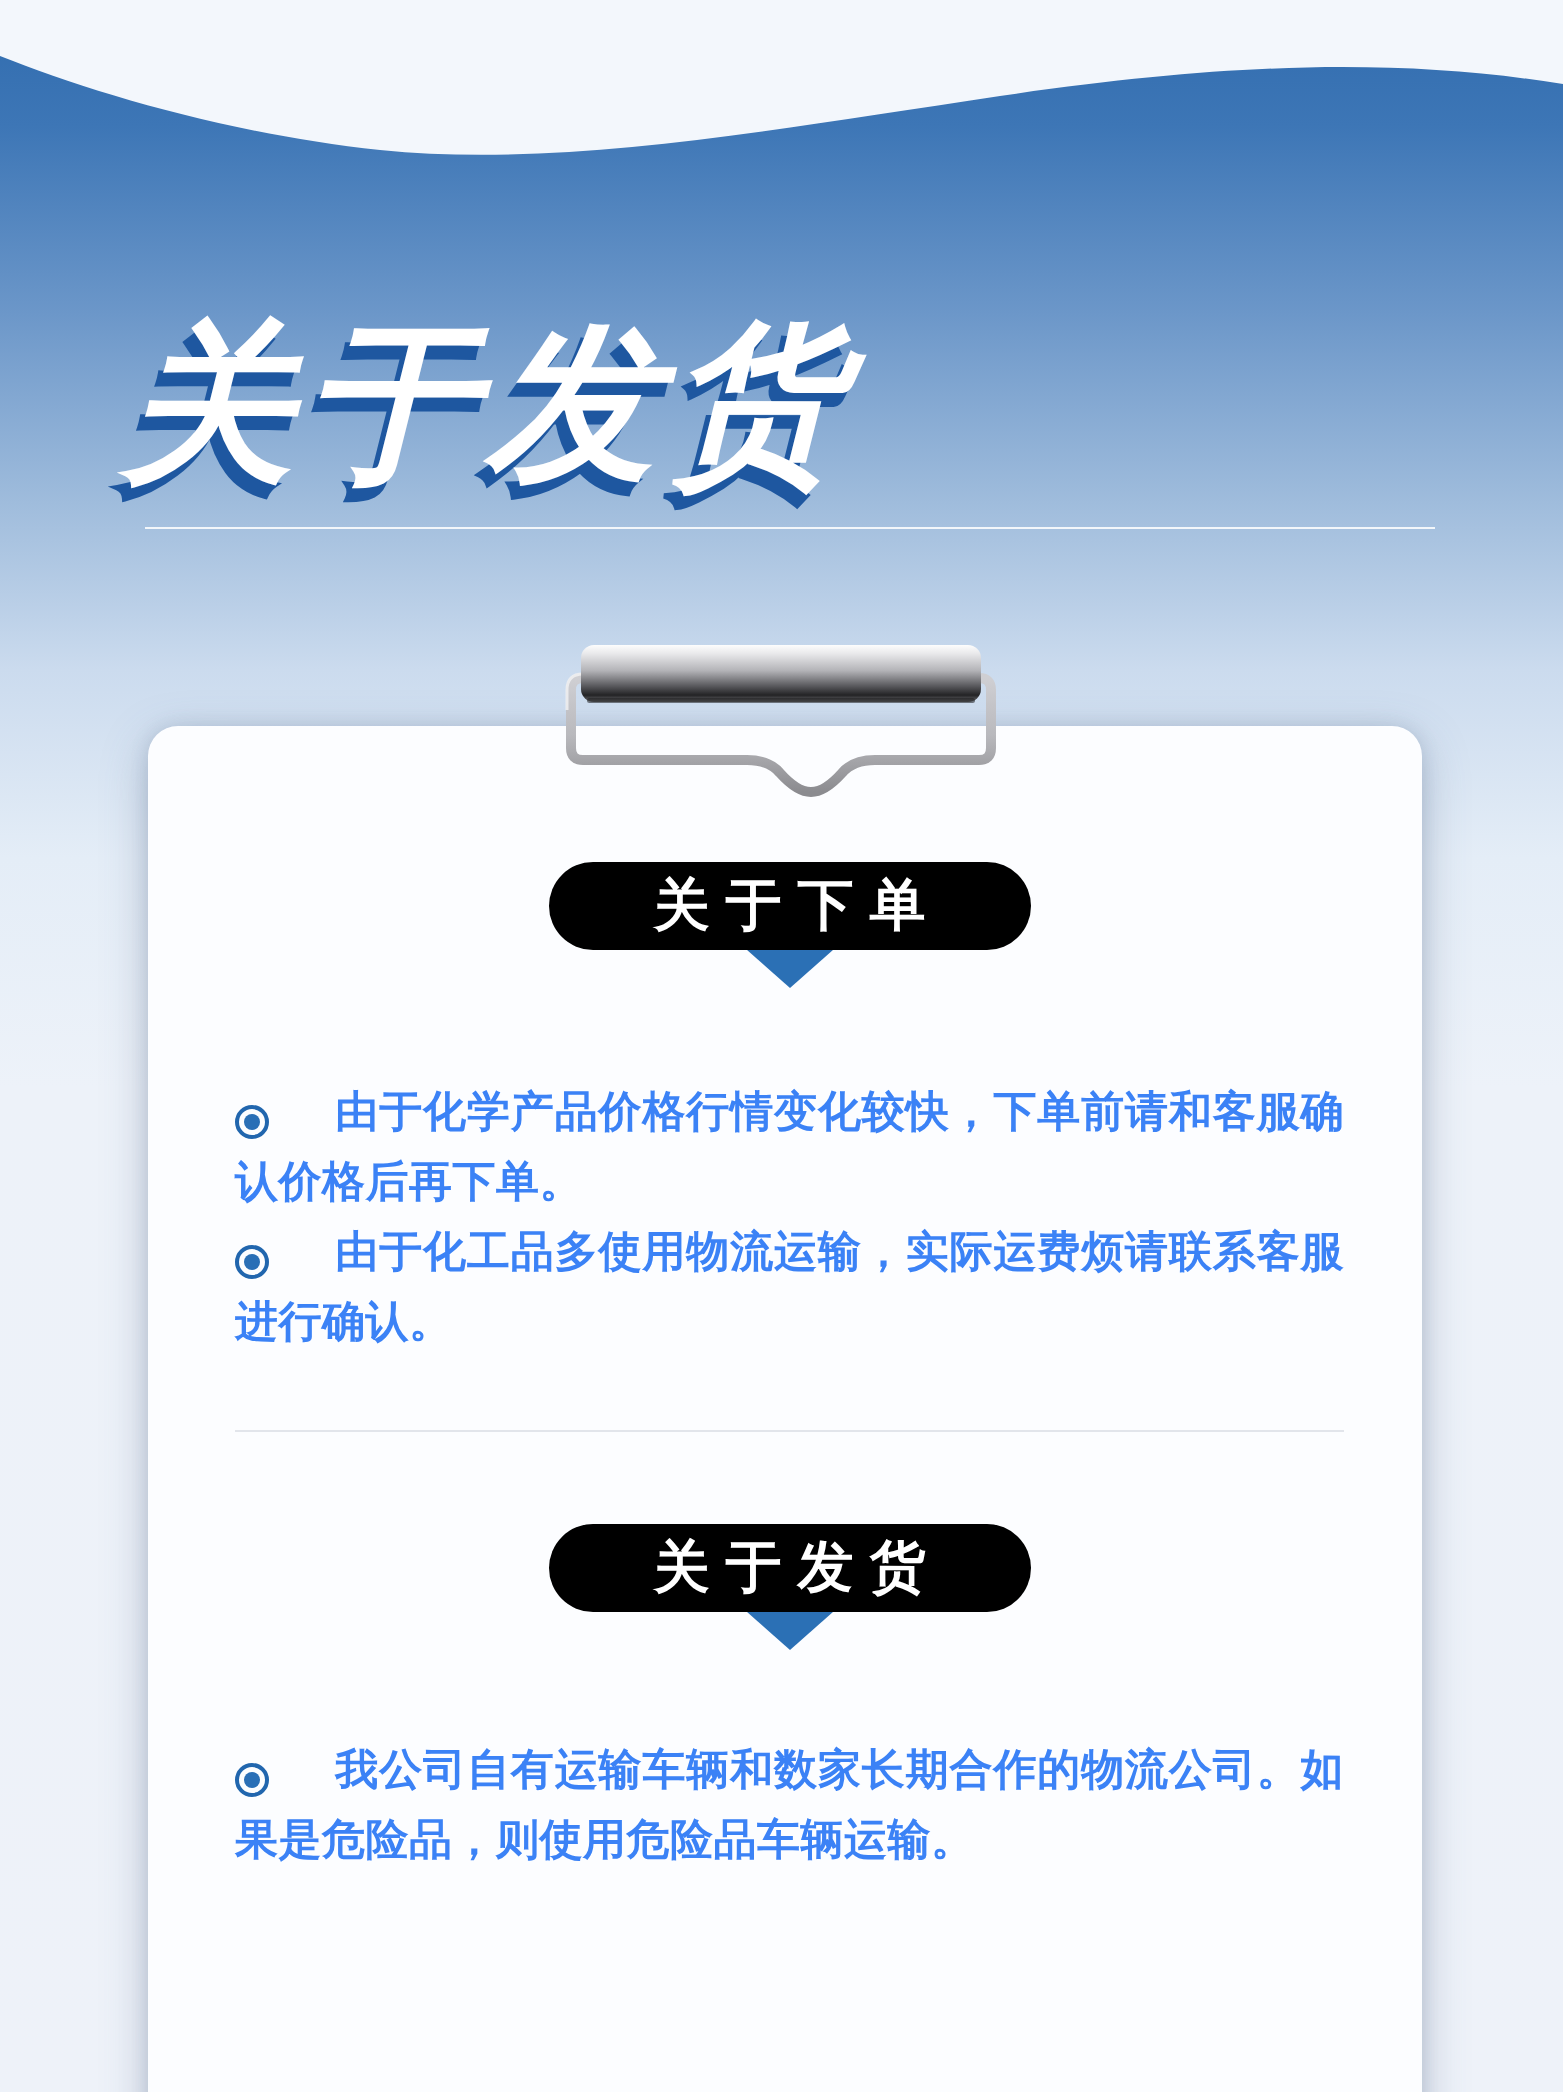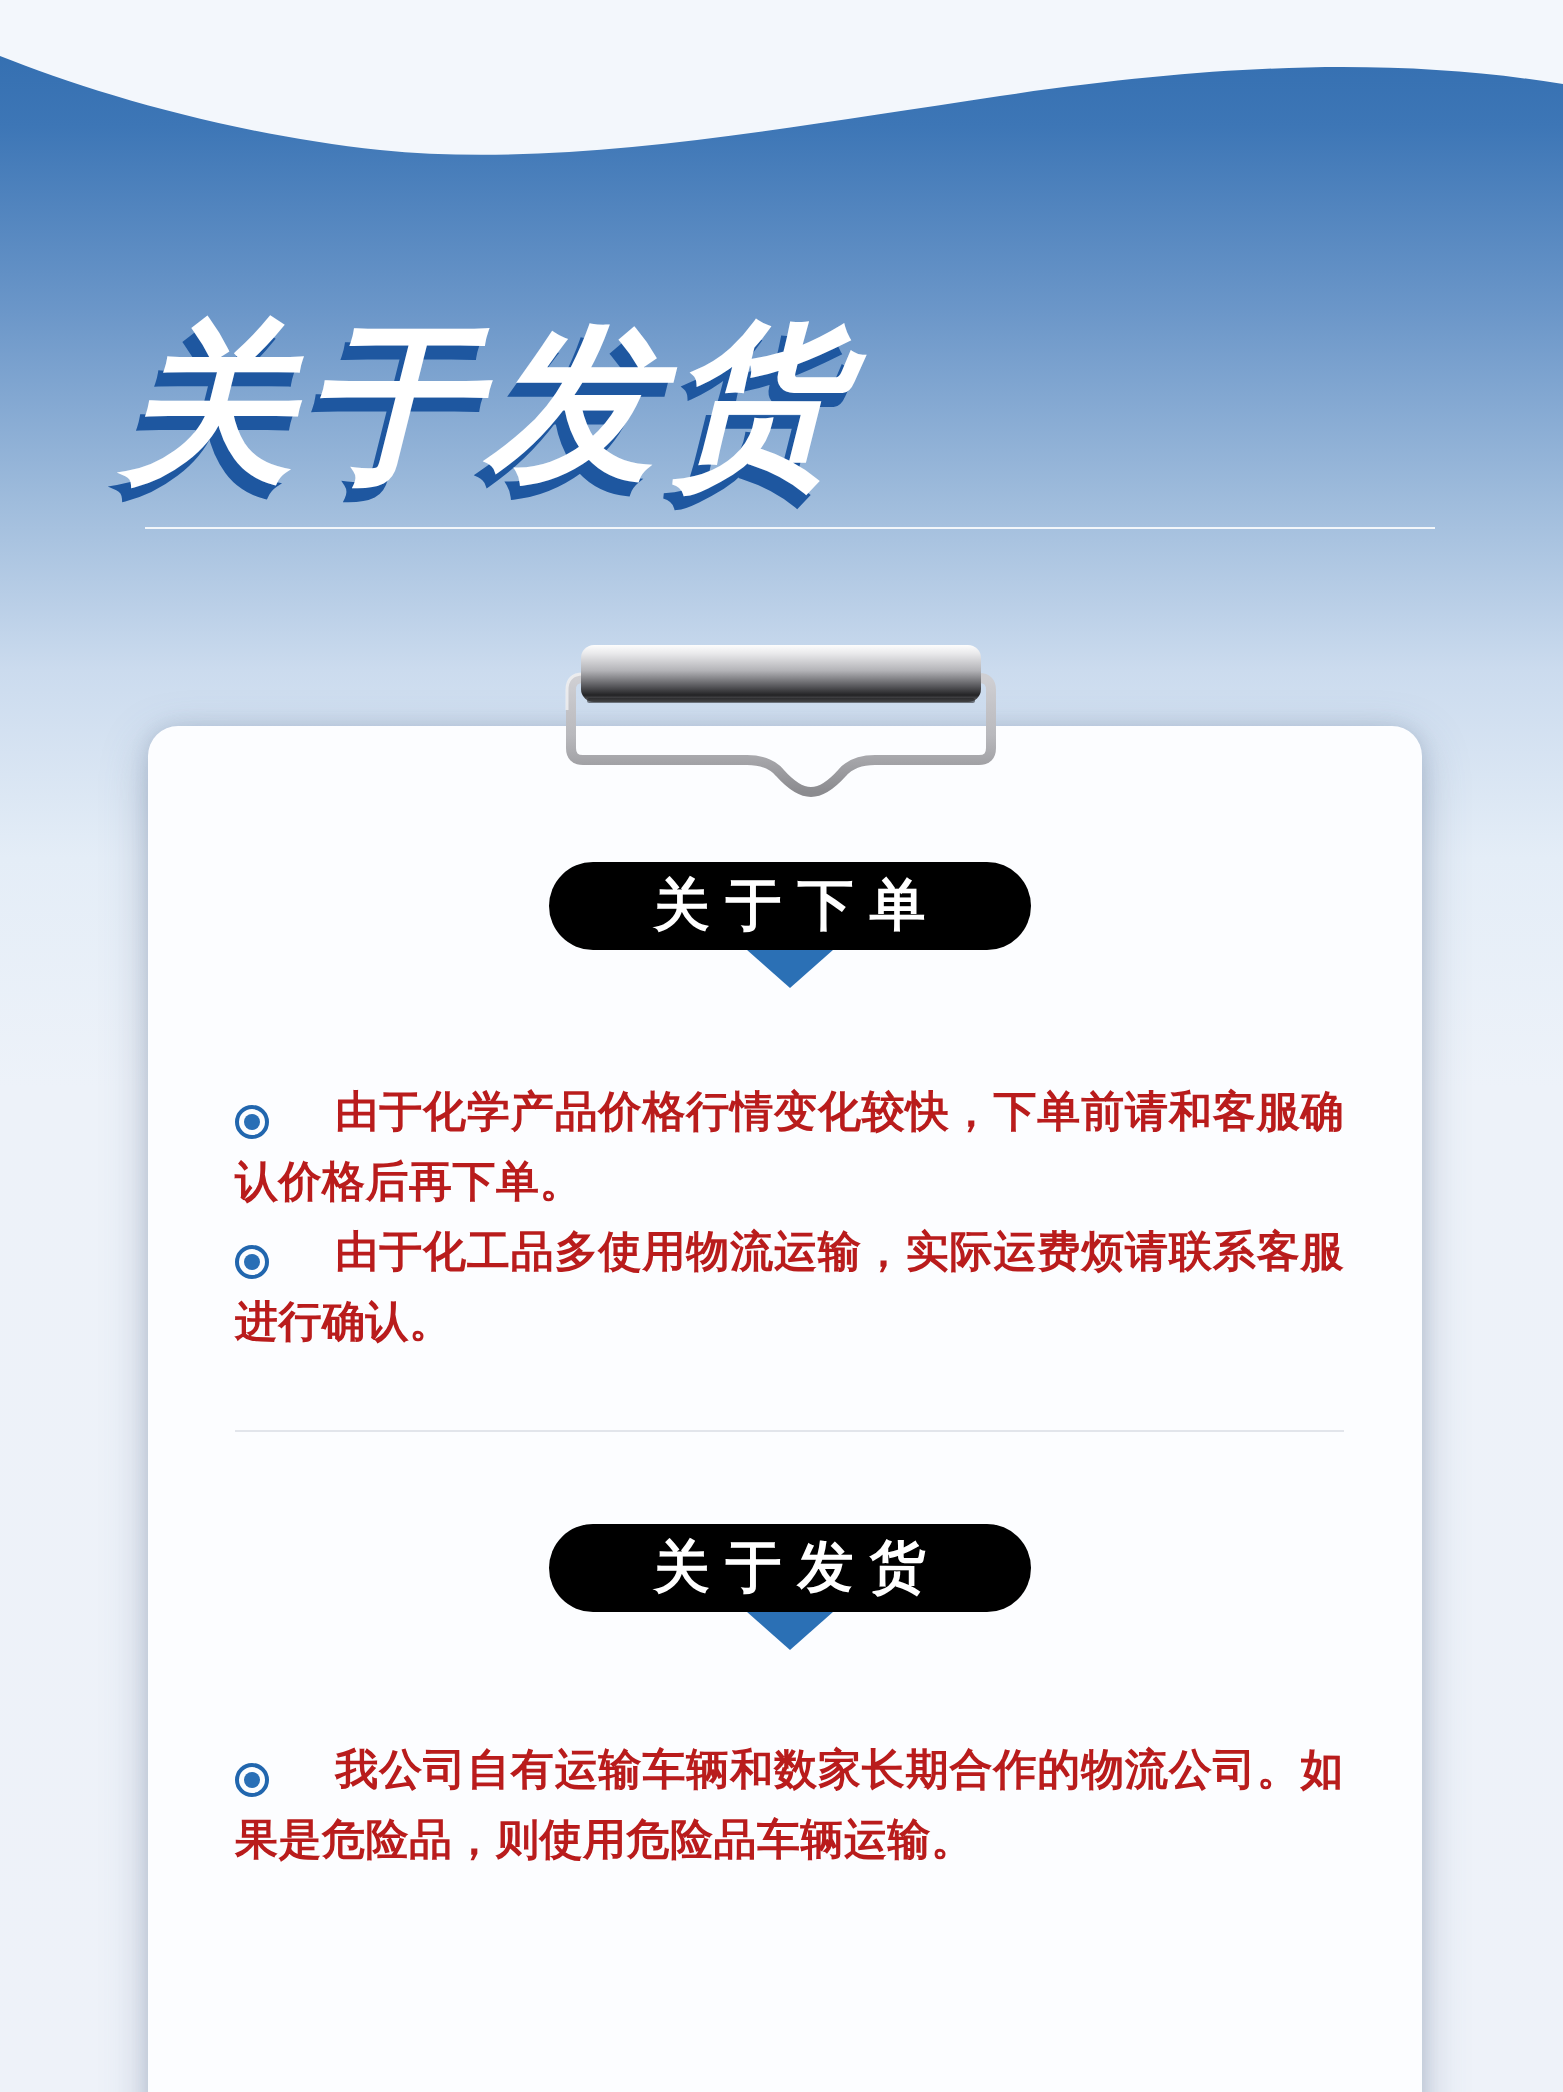--- a/index.html
+++ b/index.html
@@ -75,21 +75,21 @@
     border-top: 46px solid #2B70B5;
   }
 
   
   .notice-list { margin-top: 88px; }
   .notice-list.second { margin-top: 84px; }
   .notice-item {
     font-size: 43px;
     line-height: 70px;
     font-weight: bold;
-    color: #b91c1c;
+    color: #3b82f6;
     letter-spacing: 0.5px;
     text-align: justify;
   }
   .bullet {
     display: inline-flex;
     width: 34px; height: 34px;
     border: 4px solid #2166AE;
     border-radius: 50%;
     align-items: center; justify-content: center;
     margin-right: 66px;

